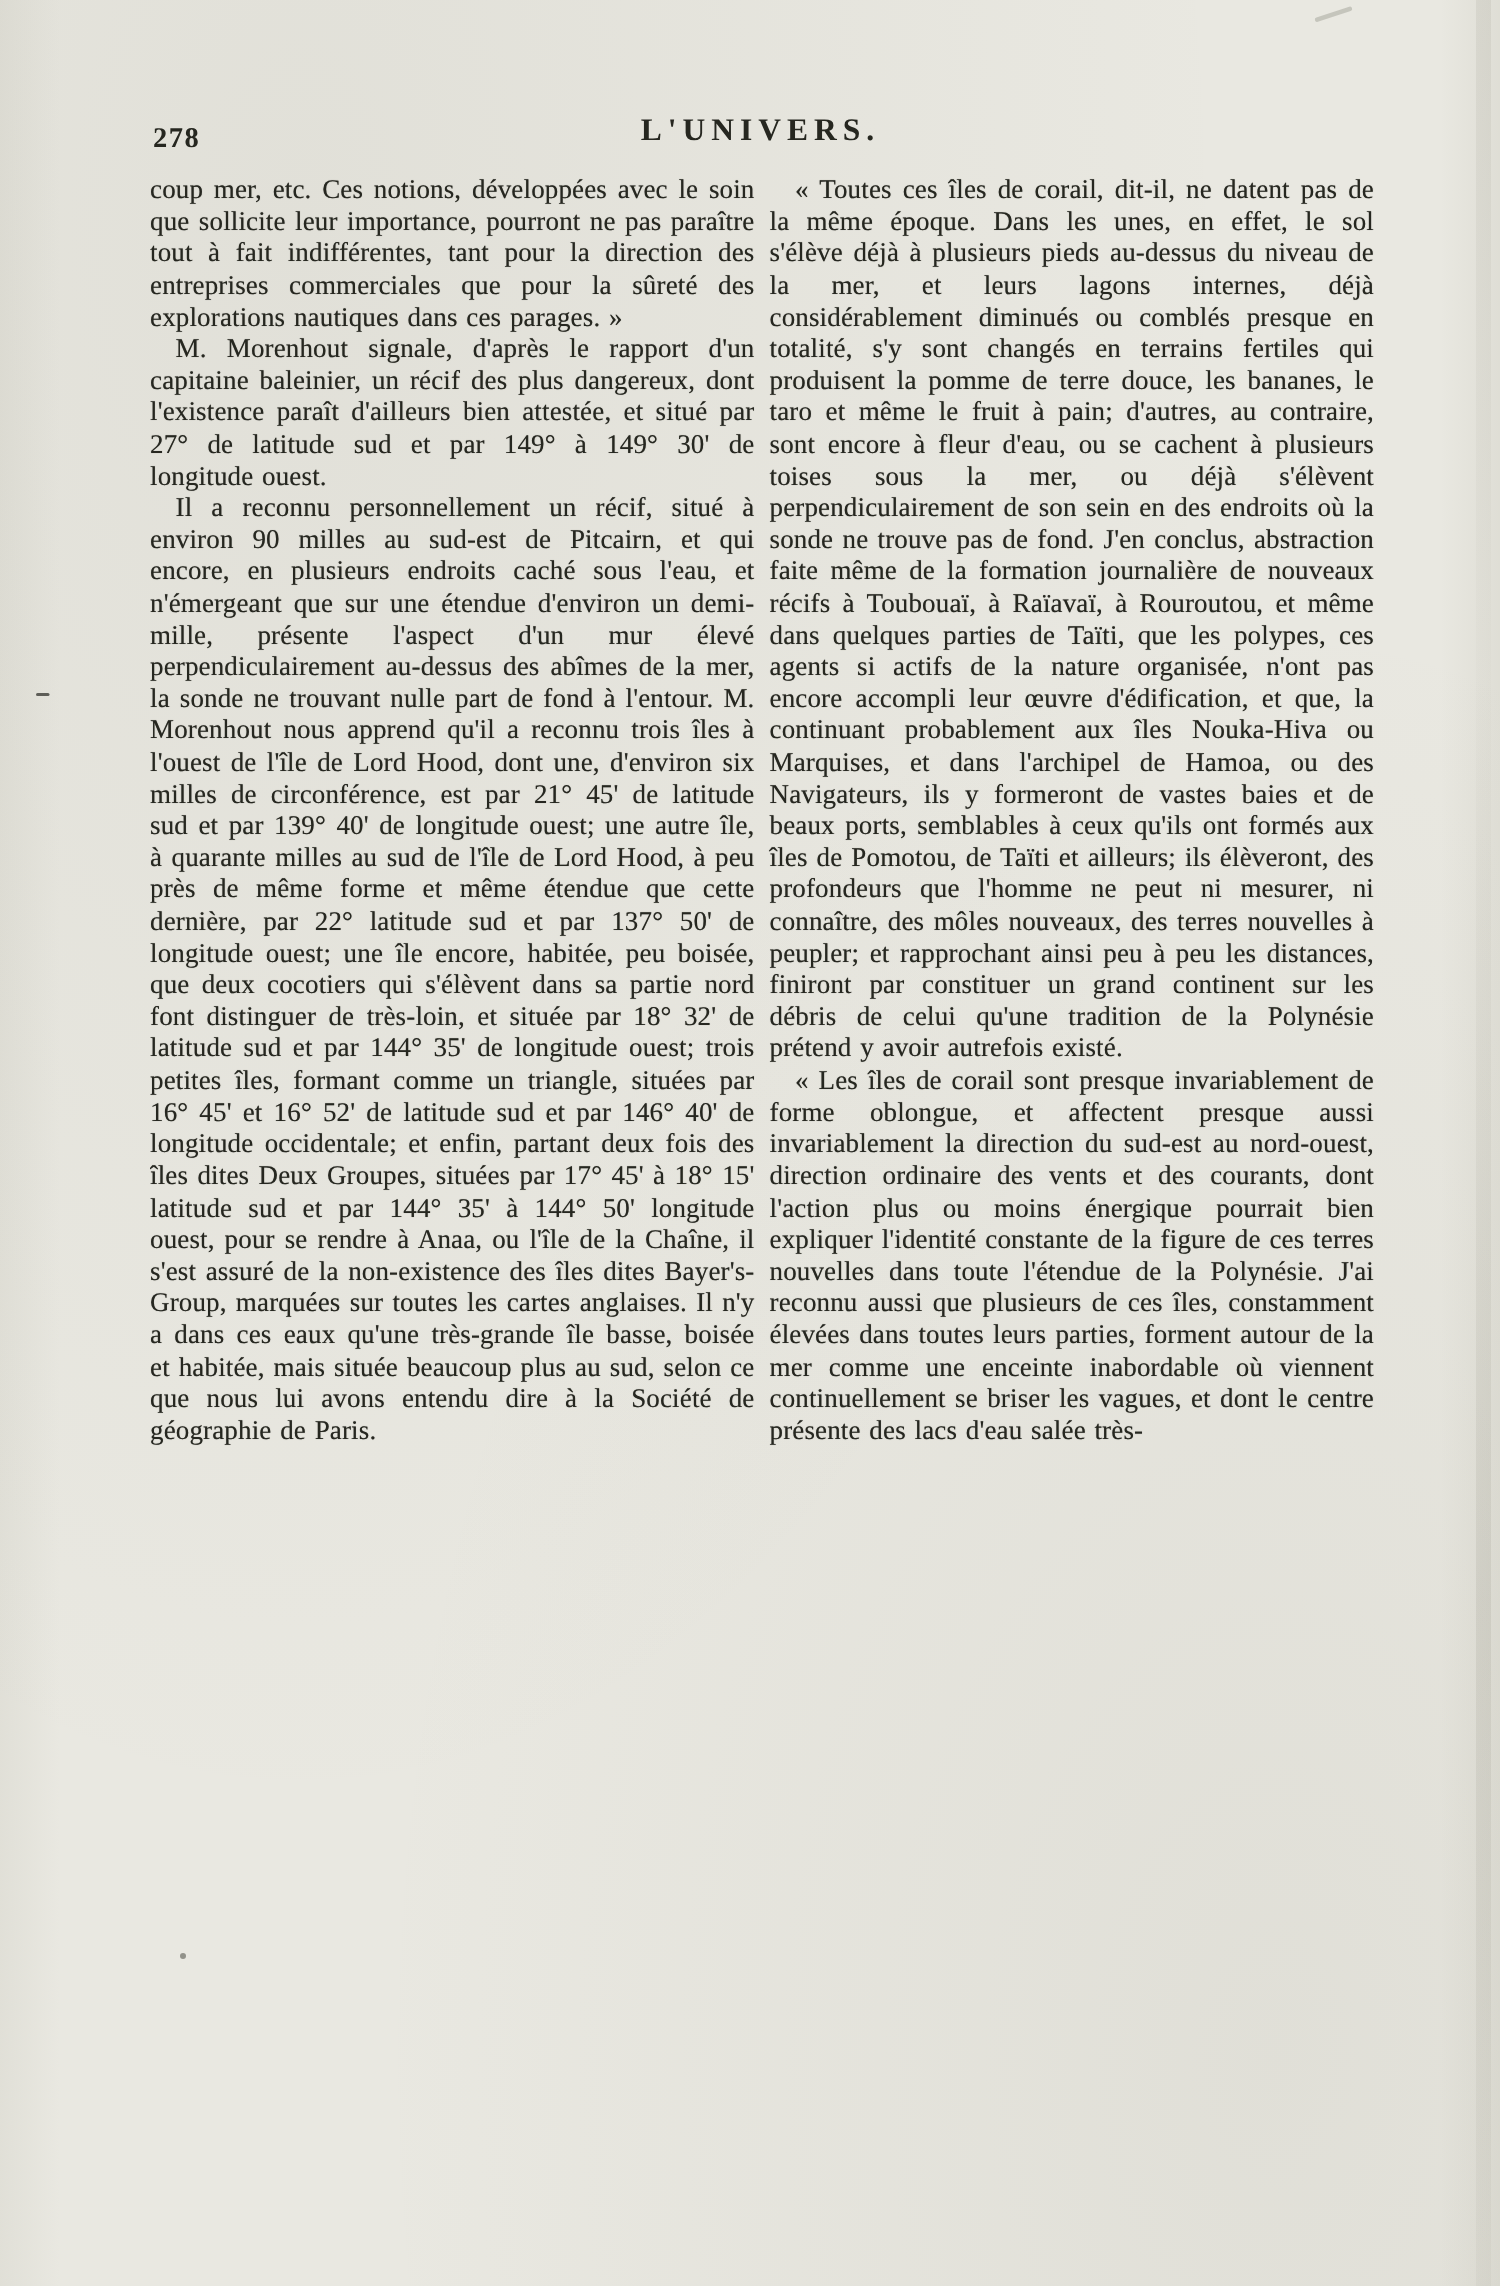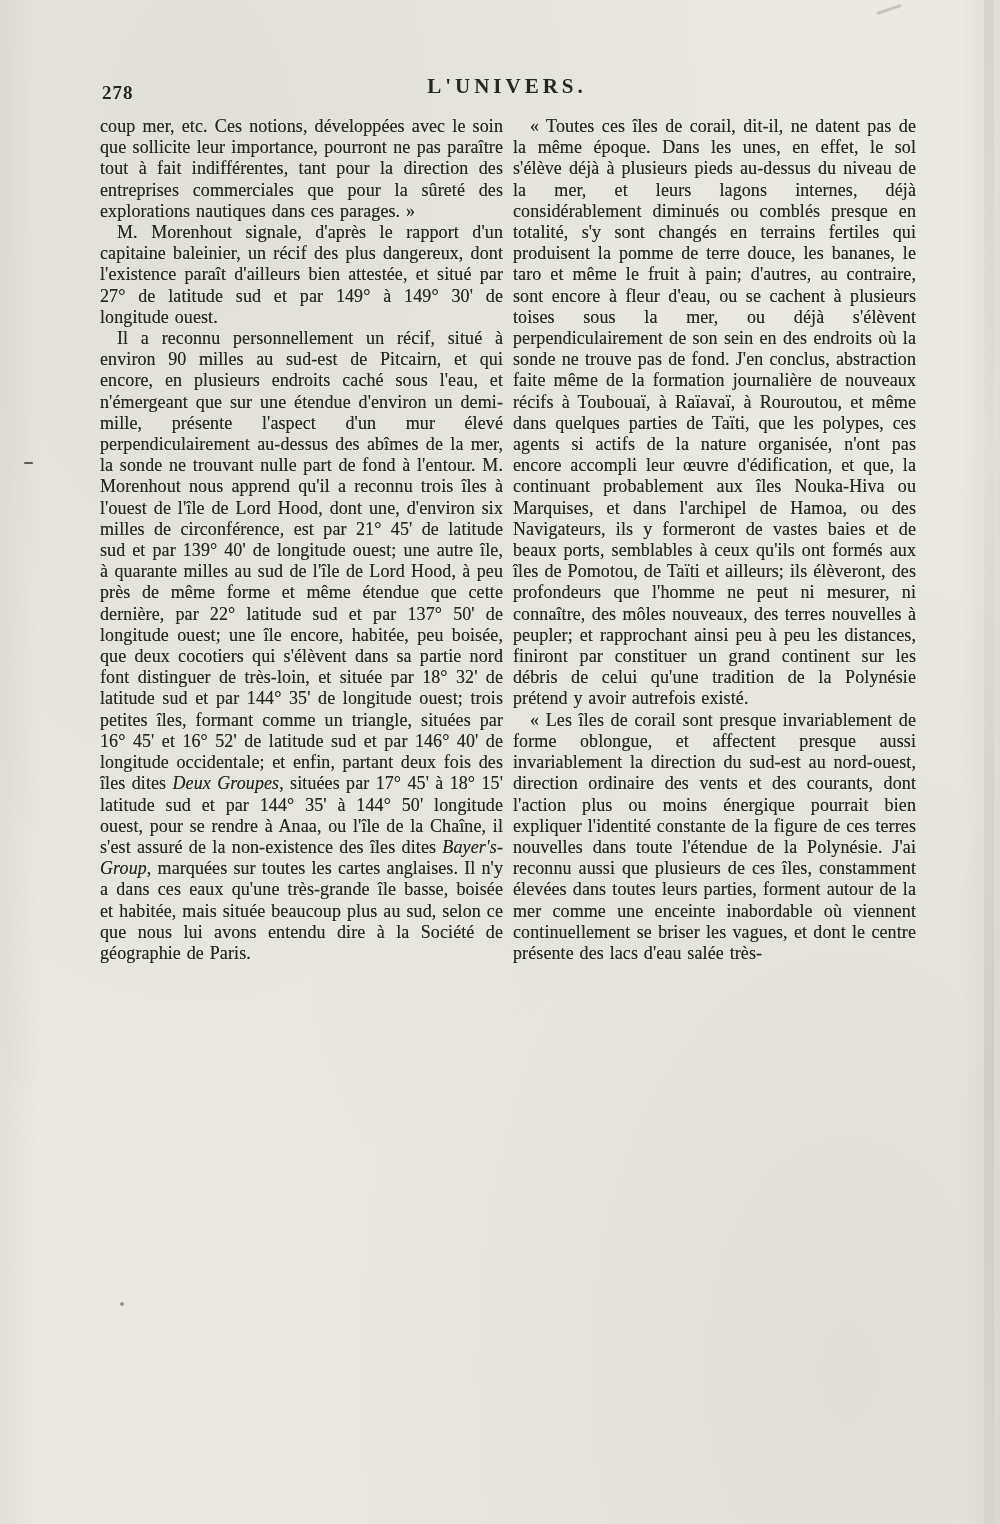--- a/index.html
+++ b/index.html
@@ -63,21 +63,20 @@
     -webkit-hyphens: auto;
     text-shadow: 0 0 0.5px rgba(38,39,32,0.55);
   }
   .para {
     margin: 0;
   }
   .para.indent {
     text-indent: 17px;
   }
   .italic {
-    font-style: italic;
     margin-top: 40px;
   }
   .artifact-dash {
     position: absolute;
     left: 24px;
     top: 462px;
     width: 9px;
     height: 2px;
     background: rgba(50,50,44,0.75);
     border-radius: 1px;

